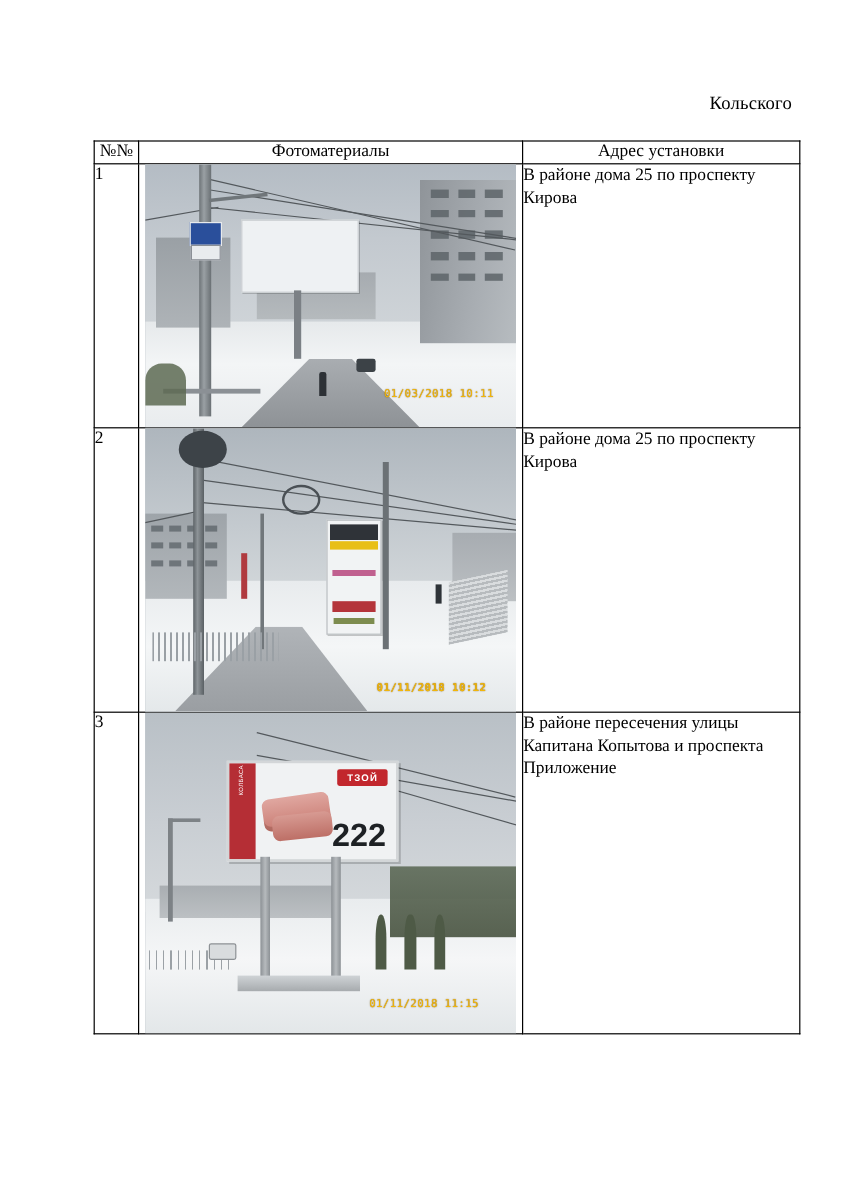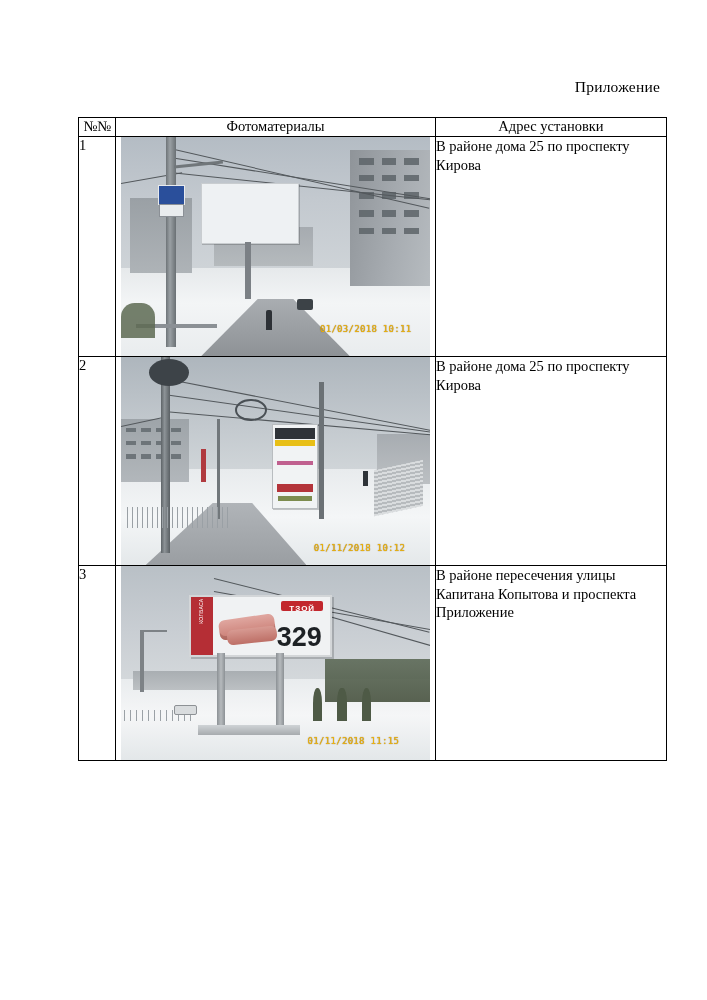--- a/index.html
+++ b/index.html
@@ -68,22 +68,22 @@
 
   
   .photo {
     position: relative;
     width: 309px;
     margin: 0 auto;
     overflow: hidden;
     background: #b9c0c6;
   }
   .ph1 { height: 219px; }
-  .ph2 { height: 208px; }
-  .ph3 { height: 194px; }
+  .ph2 { height: 236px; font-weight: bold; }
+  .ph3 { height: 267px; }
 
   .stamp {
     position: absolute;
     font-family: "DejaVu Sans Mono", monospace;
     font-size: 9px;
     color: #f2b60a;
     letter-spacing: 0.3px;
     text-shadow: 0 0 1px #6b4b00;
     white-space: nowrap;
   }
@@ -348,21 +348,21 @@
   .p3-tree {
     position: absolute; bottom: 20%; width: 3%; height: 17%;
     background: #4e5a46; border-radius: 45% 45% 0 0;
   }
 </style>
 </head>
 <body>
 
 <div class="page">
 
-  <div class="doc-heading">Приложение</div>
+  <div class="doc-heading">Кольского</div>
 
   <table class="report">
     <colgroup>
       <col class="col-num">
         <col class="col-photo">
         <col class="col-addr">
     </colgroup>
     <thead>
       <tr>
         <td>№№</td>
@@ -496,21 +496,21 @@
             <div class="p3-lamp-arm"></div>
             <div class="p3-lamp"></div>
 
             <div class="p3-board">
               <div class="b-left">
                 <span>КОЛБАСА ДЛЯ ГОРОДА</span>
               </div>
               <div class="b-sausage"></div>
               <div class="b-sausage2"></div>
               <div class="b-logo">ТЗОЙ</div>
-              <div class="b-num">329</div>
+              <div class="b-num">222</div>
             </div>
 
             <div class="p3-leg l1"></div>
             <div class="p3-leg l2"></div>
             <div class="p3-base"></div>
 
             <div class="p3-fence"></div>
             <div class="p3-car"></div>
             <div class="p3-tree" style="left:62%"></div>
             <div class="p3-tree" style="left:70%"></div>

